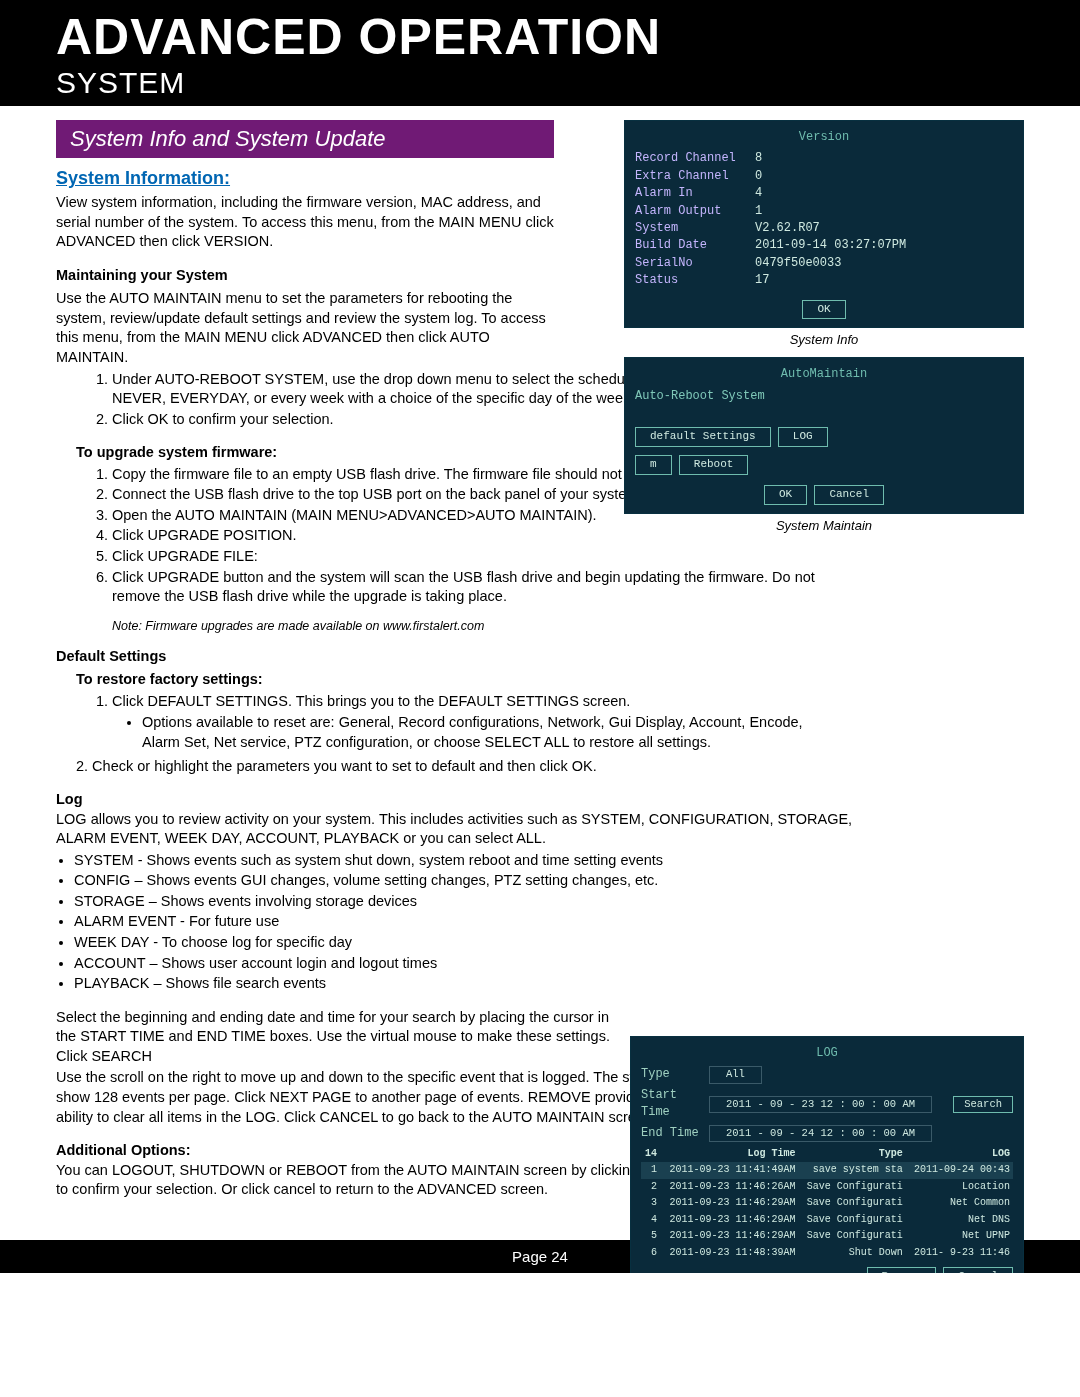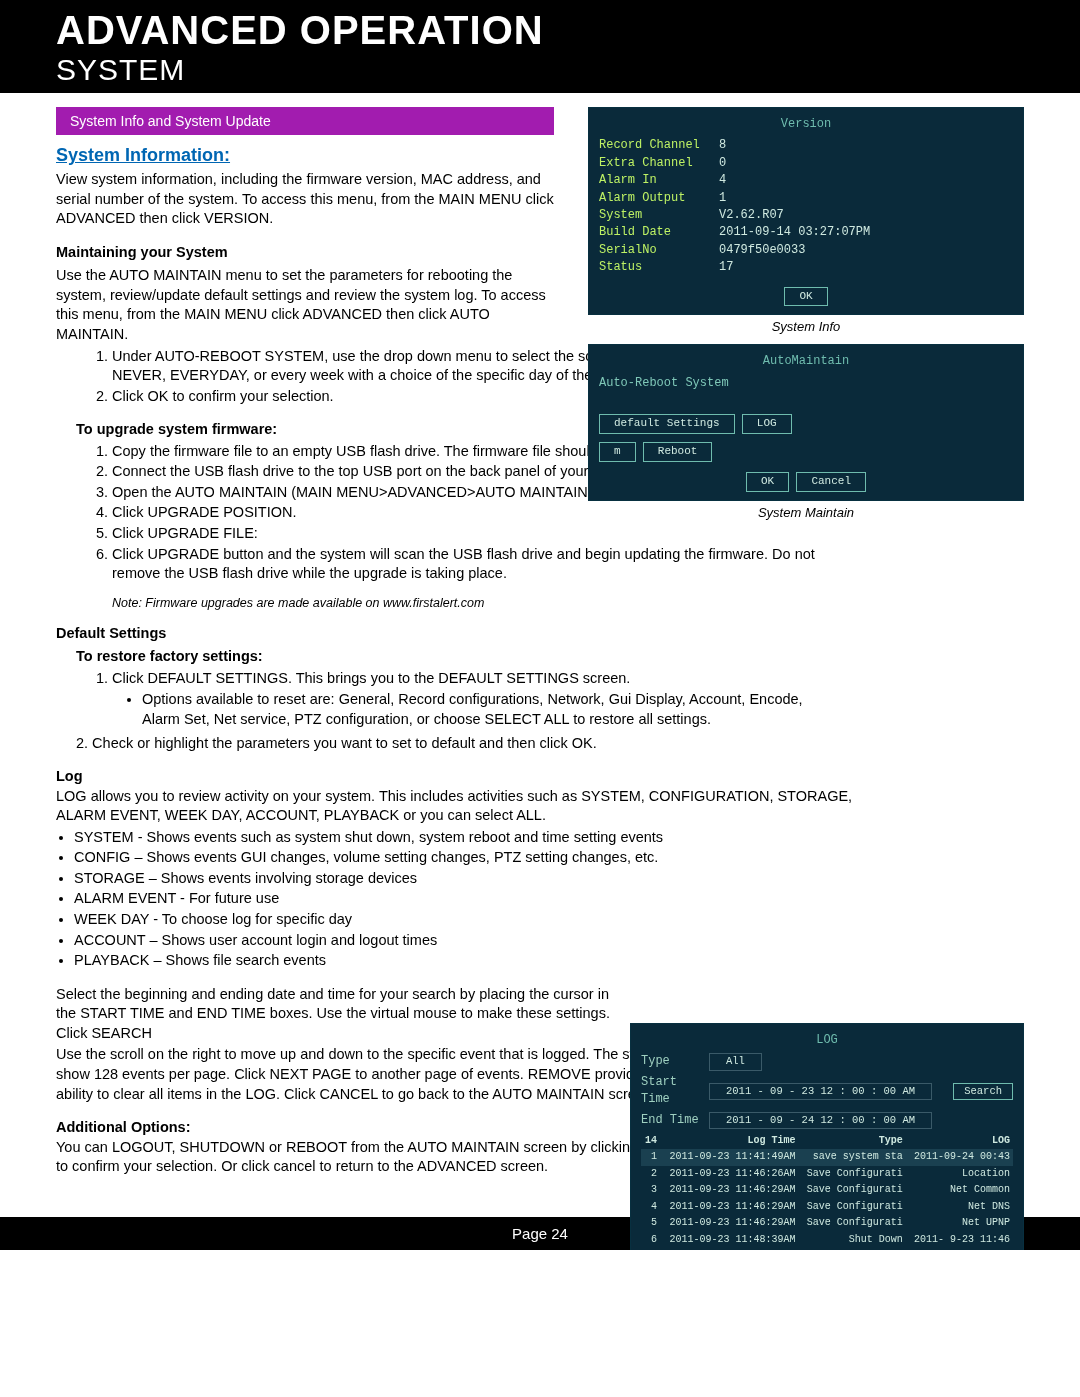--- a/index.html
+++ b/index.html
@@ -9,41 +9,42 @@
     color:#000;
     width:1080px;
   }
   .header-bar {
     background:#000;
     color:#fff;
     padding:8px 56px 6px 56px;
   }
   .header-bar h1 {
     margin:0;
-    font-size:40px;
+    font-size:50px;
     font-weight:700;
     letter-spacing:1px;
   }
   .header-bar h2 {
     margin:0;
     font-size:30px;
     font-weight:400;
     letter-spacing:1px;
   }
   .content {
     padding:14px 56px 0 56px;
     position:relative;
   }
   .section-title-bar {
-    background:#a21caf;
+    background:#701a75;
     color:#fff;
-    font-size:14px;
+    font-size:22px;
     padding:6px 14px;
     width:470px;
     font-weight:500;
+    font-style:italic;
   }
   .sys-info-title {
     color:#0066b3;
     font-weight:700;
     text-decoration:underline;
     font-size:18px;
     margin-top:10px;
   }
   .body-text {
     font-size:14.5px;
@@ -58,40 +59,40 @@
   ol.steps.wide li { max-width:720px; }
   ul.bullets { margin:2px 0 0 18px; padding:0; font-size:14.5px; line-height:1.35; }
   ul.bullets li { margin-bottom:1px; list-style-type:disc; text-align:left; }
   ul.sub-bullets { margin:2px 0 0 30px; padding:0; font-size:14.5px; line-height:1.35; }
   ul.sub-bullets li { list-style-type:disc; }
   .note-italic { font-style:italic; font-size:12.5px; margin:12px 0 4px 56px; }
   .side-col {
     position:absolute;
     right:56px;
     top:14px;
-    width:436px;
+    width:400px;
     font-size:13px;
   }
   .screenshot {
     background:#0a2a3a;
     border:1px solid #083040;
     padding:8px 10px;
     font-family:"Courier New",monospace;
     color:#9fd0c0;
     font-size:12px;
     line-height:1.45;
     box-sizing:border-box;
   }
   .screenshot .title {
     text-align:center;
     color:#6fbcae;
     margin-bottom:4px;
   }
   .kv-row { display:flex; }
-  .kv-row .k { width:120px; color:#bef264; }
+  .kv-row .k { width:120px; color:#c4b5fd; }
   .kv-row .v { color:#cfe9e0; }
   .ok-btn, .small-btn {
     display:inline-block;
     border:1px solid #6fbcae;
     color:#cfe9e0;
     padding:1px 14px;
     font-size:11px;
     background:transparent;
   }
   .btn-row { text-align:center; margin-top:10px; }

